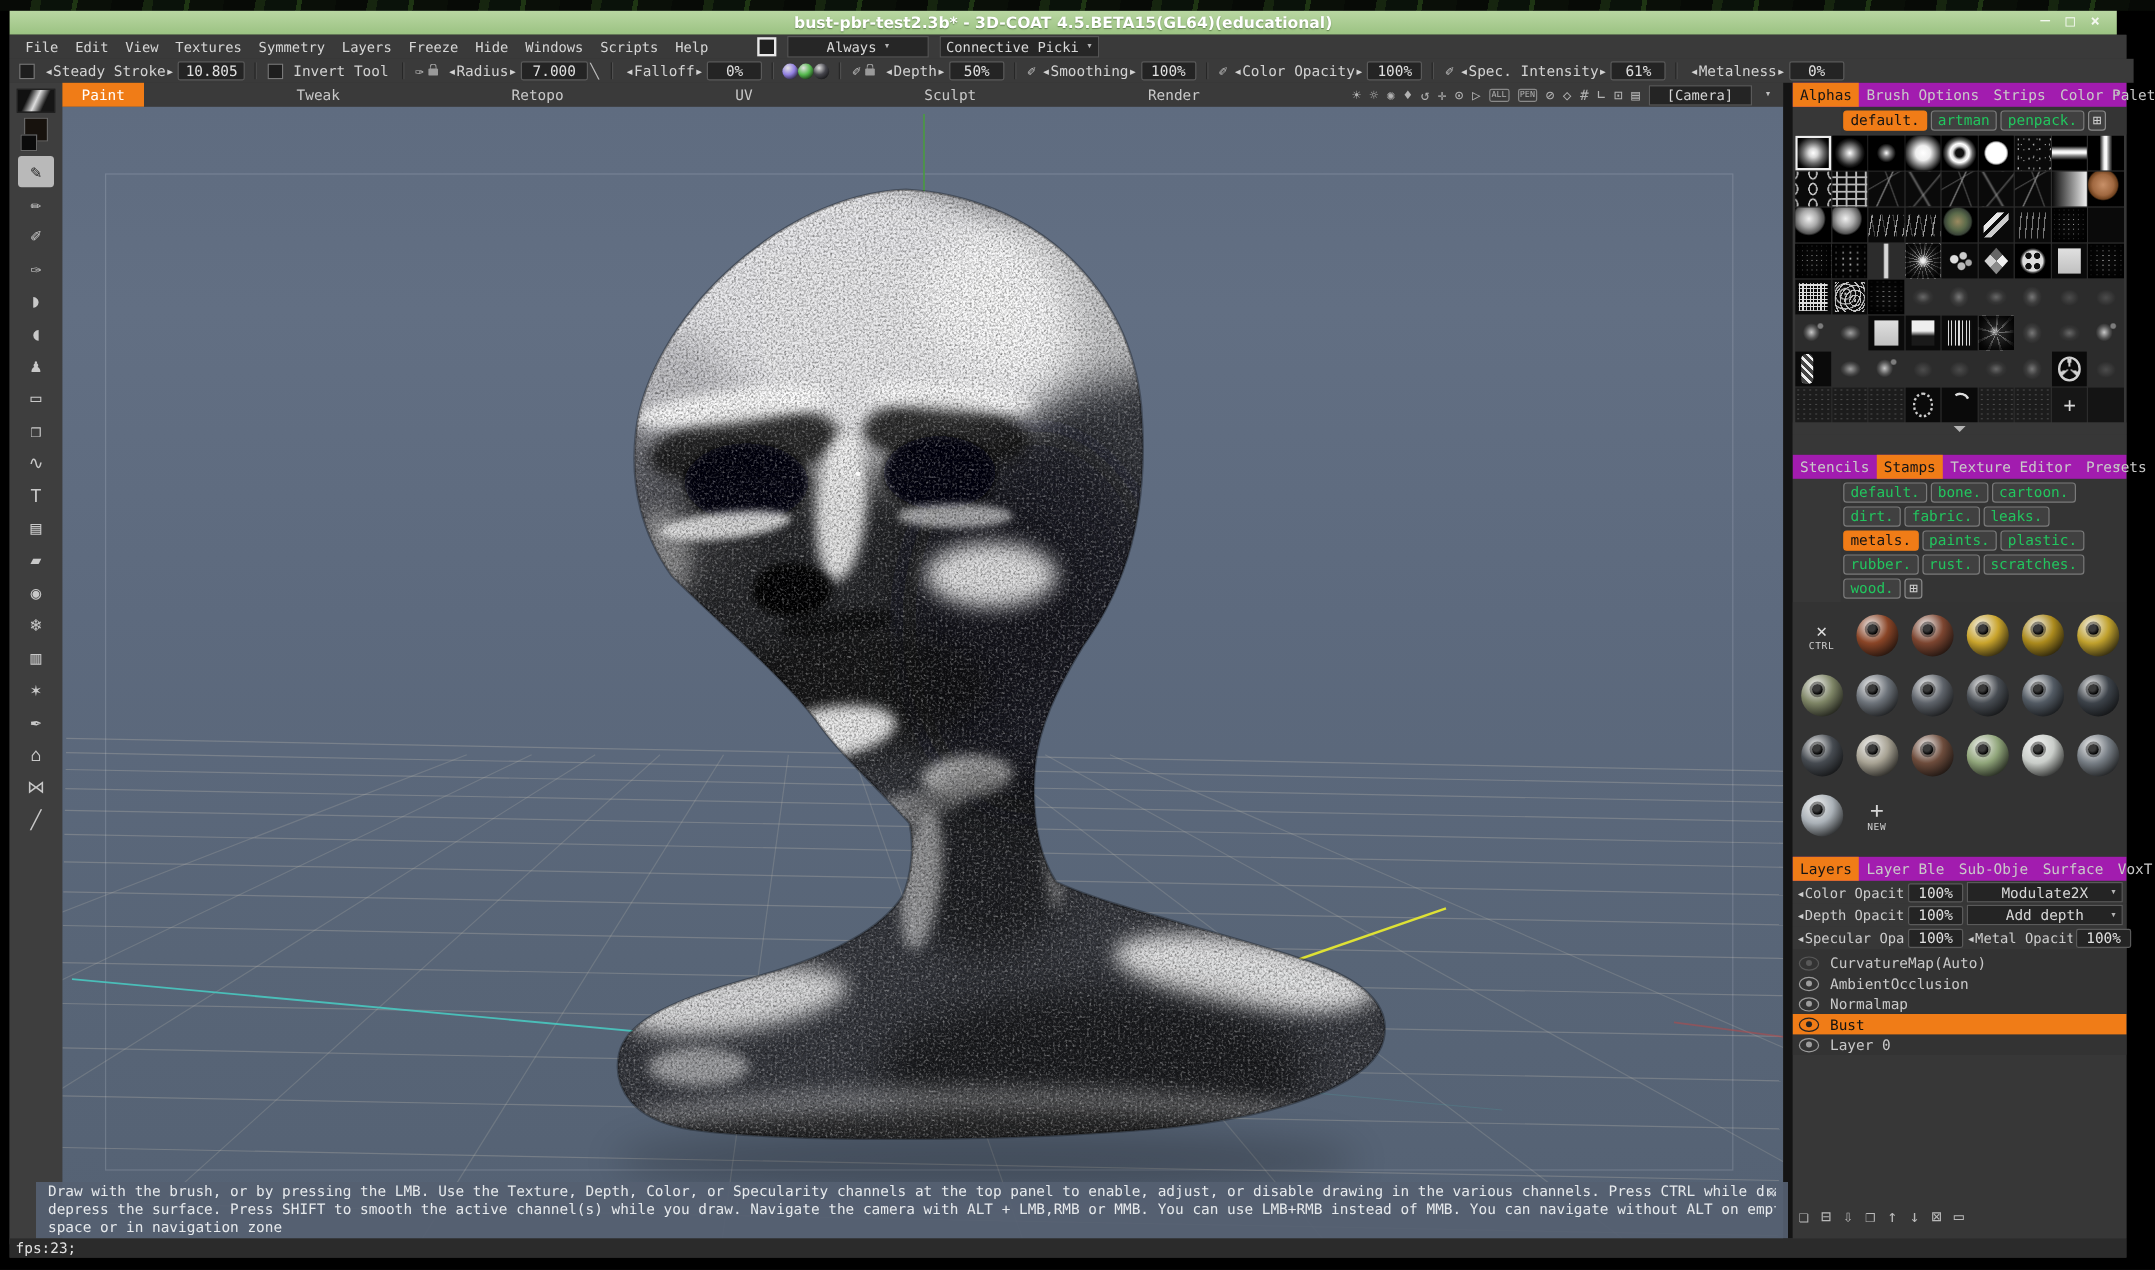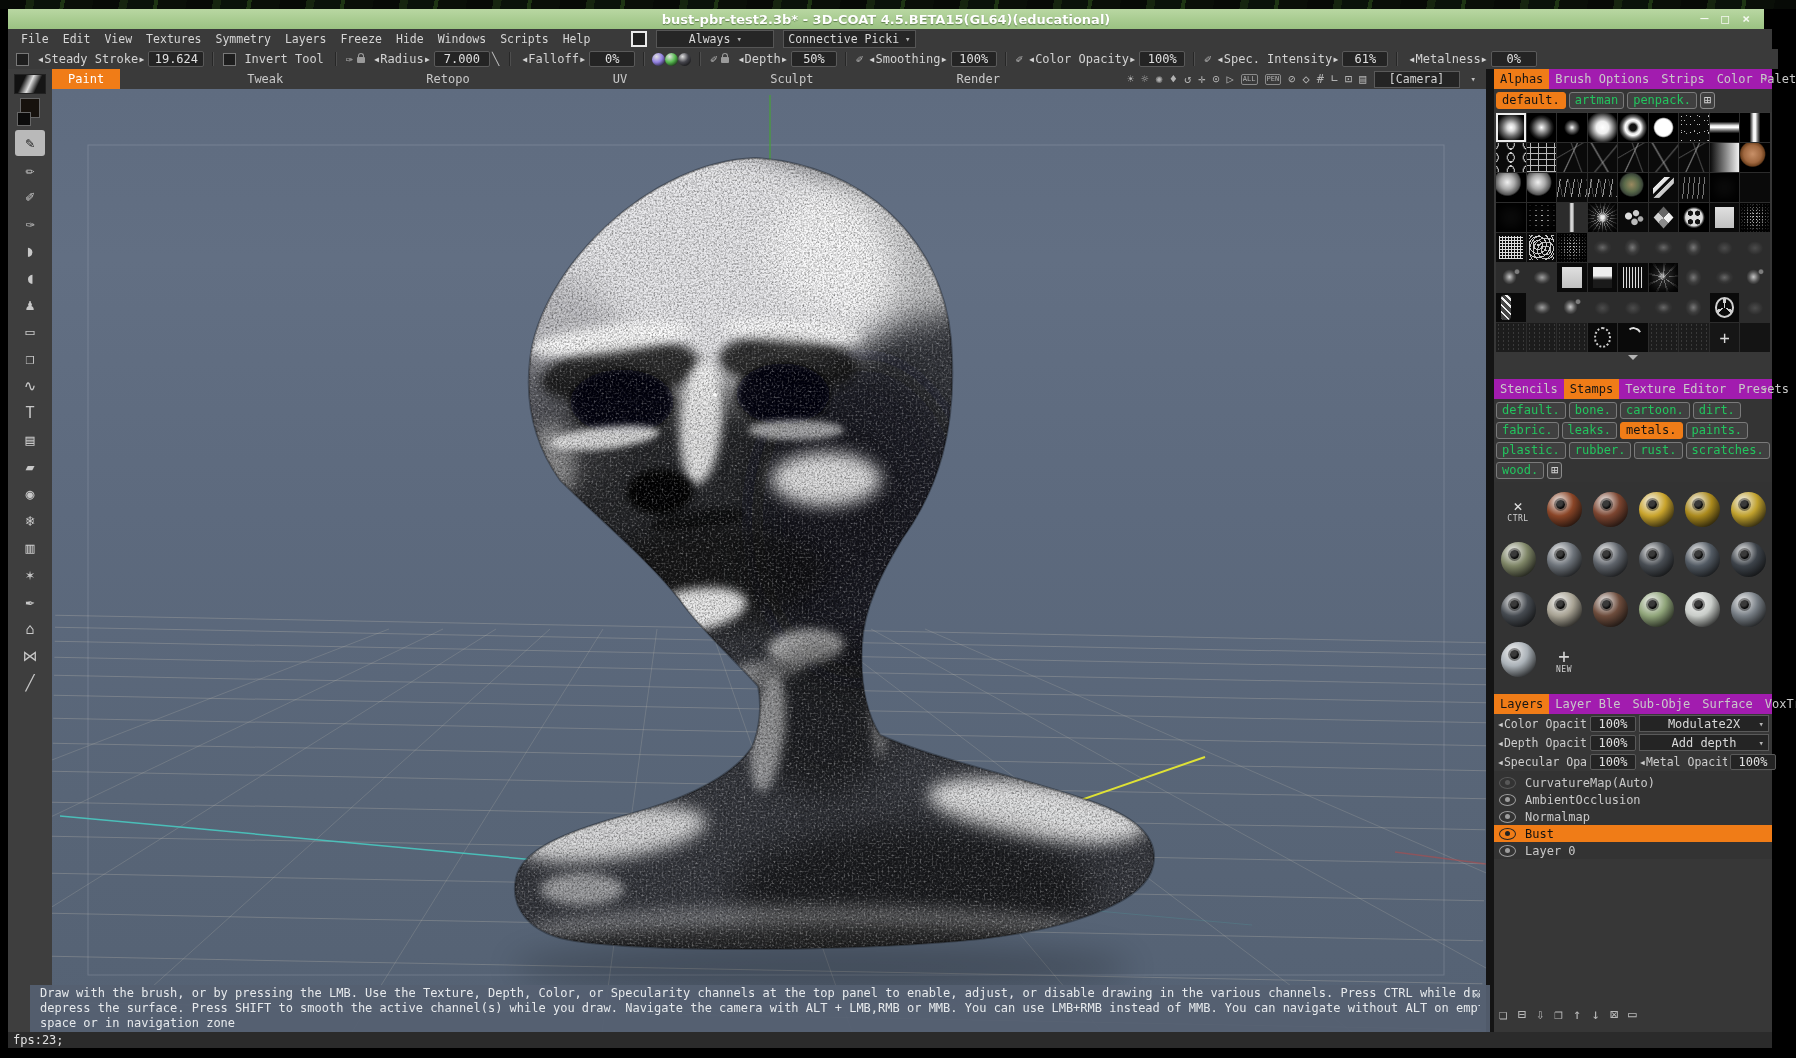--- a/index.html
+++ b/index.html
@@ -66,21 +66,21 @@
   .hint-line{color:#e6e9ec;font-size:12px;line-height:15px;white-space:nowrap;overflow:hidden;}
   .hint-close{position:absolute;right:10px;top:2px;color:#c9ced4;font-size:13px;cursor:default;}
   .fpsbar{position:absolute;left:0;top:1003px;width:100%;height:16px;background:#2b2b2b;color:#e3e3e3;line-height:16px;padding-left:5px;box-sizing:border-box;z-index:7;}
   .gapcol{position:absolute;left:1478px;top:40px;width:8px;height:963px;background:#141414;}
   
   .rpanel{position:absolute;left:1486px;top:40px;width:278px;height:963px;background:#373737;}
   .ptabs{height:20px;display:flex;align-items:center;background:#a21caf;position:relative;}
   .ptab{padding:0 6px;height:20px;line-height:20px;color:#c9c9c9;white-space:nowrap;cursor:default;}
   .ptab.active{background:#f07c17;color:#151515;}
   .ptabs .more{position:absolute;right:4px;top:5px;}
-  .chips{display:flex;flex-wrap:wrap;gap:3px;padding:3px 2px;background:#343434;align-items:center;}
+  .chips{display:flex;flex-wrap:wrap;gap:3px;padding:3px 2px;background:#343434;align-items:center;margin-left:40px;}
   .chip{height:15px;line-height:15px;padding:0 5px;border:1px solid #7a7a7a;border-radius:3px;background:#404040;color:#22c55e;white-space:nowrap;cursor:default;}
   .chip.active{background:#f07c17;color:#131313;border-color:#f07c17;}
   .chip.addbtn{border-color:#8a8a8a;color:#cfcfcf;padding:0 3px;}
   .rep{display:contents;}
   
   .alpha-grid{margin:1px 2px 0;height:239px;display:grid;grid-template-columns:repeat(9,1fr);grid-auto-rows:29px;gap:1px;background:#2c2c2c;overflow:hidden;}
   .alpha-cell{background:#0a0a0a;position:relative;overflow:hidden;cursor:default;}
   .alpha-cell.selected{outline:2px solid #ededed;outline-offset:-2px;z-index:2;}
   .alpha-more{height:10px;display:flex;align-items:center;justify-content:center;background:#373737;}
   .alpha-more i{width:0;height:0;border-left:5px solid transparent;border-right:5px solid transparent;border-top:5px solid #b5b5b5;}
@@ -201,21 +201,21 @@
       </div>
       <div class="mdrop">
         <span>Connective Picki</span>
         <i class="dd">▾</i>
       </div>
     </div>
 
     <div class="toolrow">
       <span class="cb"></span>
       <span class="tlabel">◂Steady Stroke▸</span>
-      <span class="vbox w54">19.624</span>
+      <span class="vbox w54">10.805</span>
       <i class="sep"></i>
       <span class="cb"></span>
       <span class="tlabel">Invert Tool</span>
       <i class="sep"></i>
       <span class="micon">✑</span>
       <span class="lockic"></span>
       <span class="tlabel">◂Radius▸</span>
       <span class="vbox w54">7.000</span>
       <span class="micon">╲</span>
       <i class="sep"></i>

